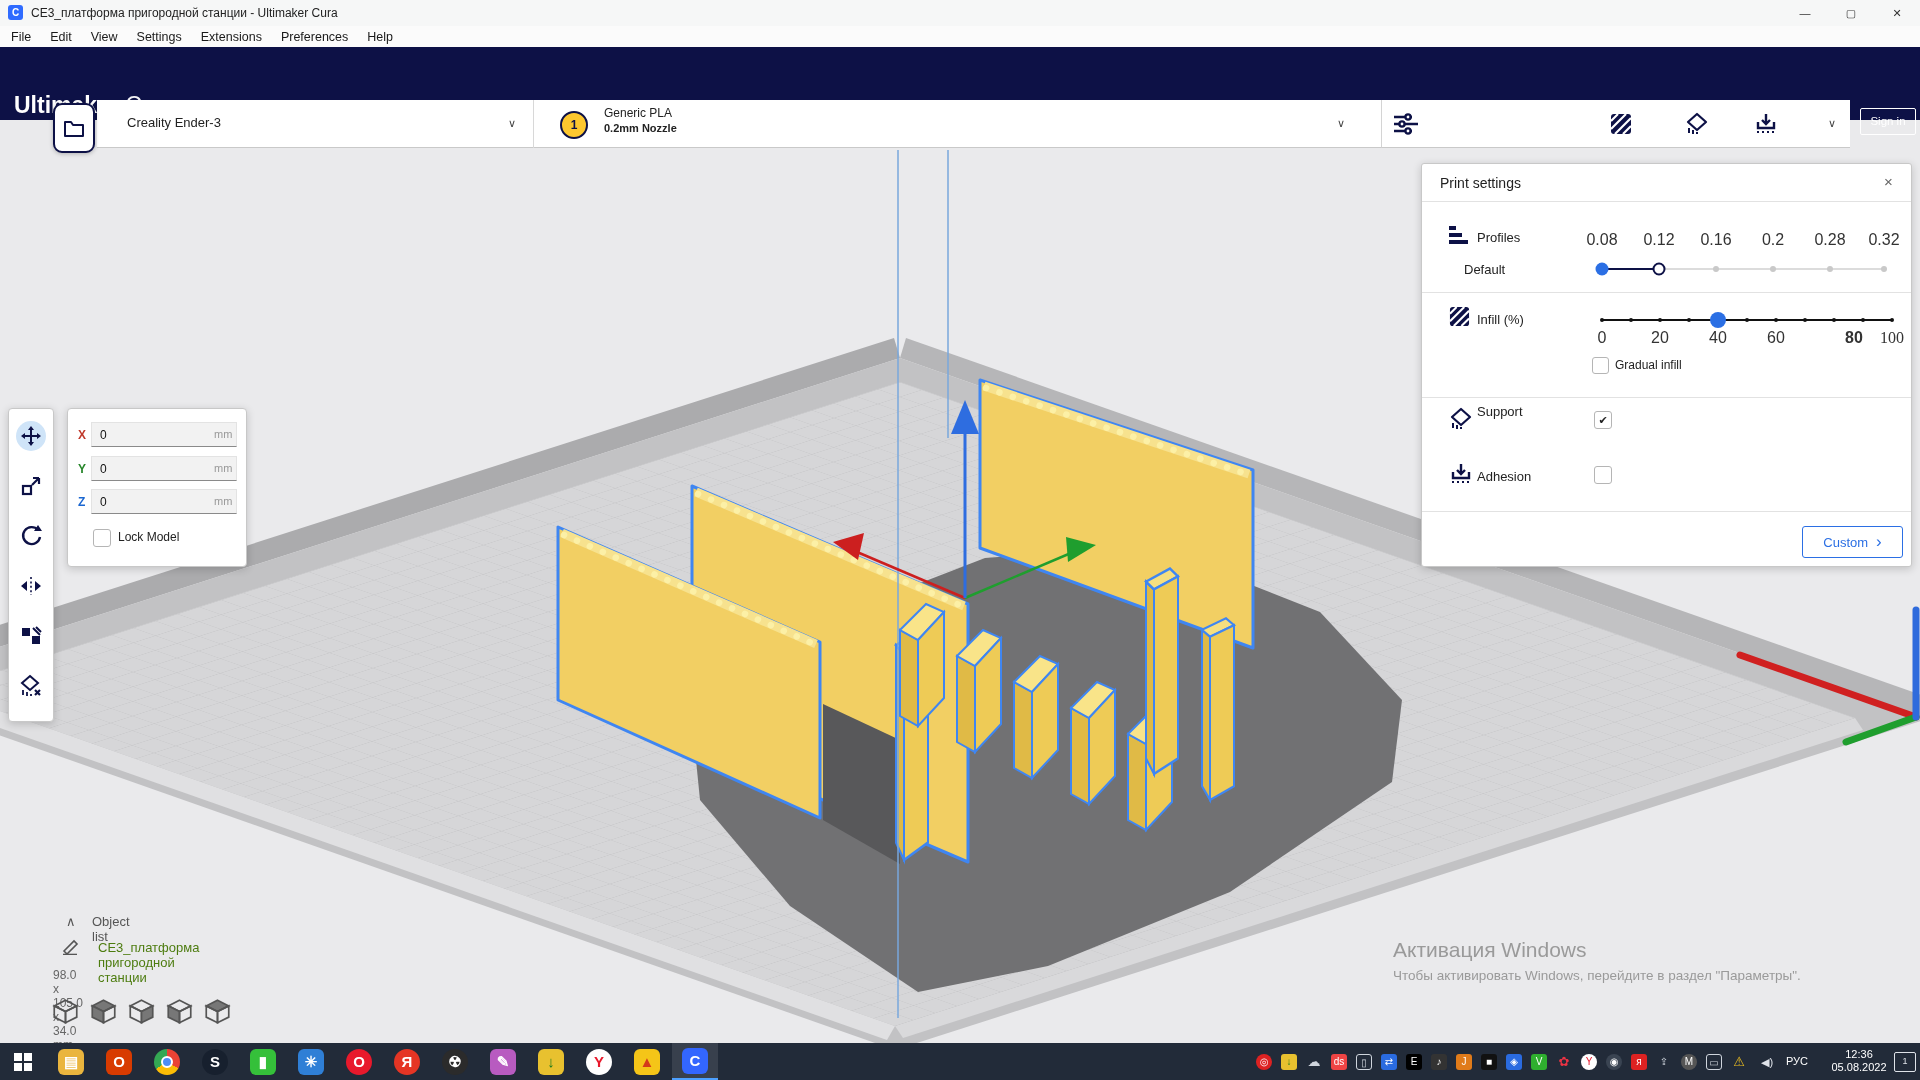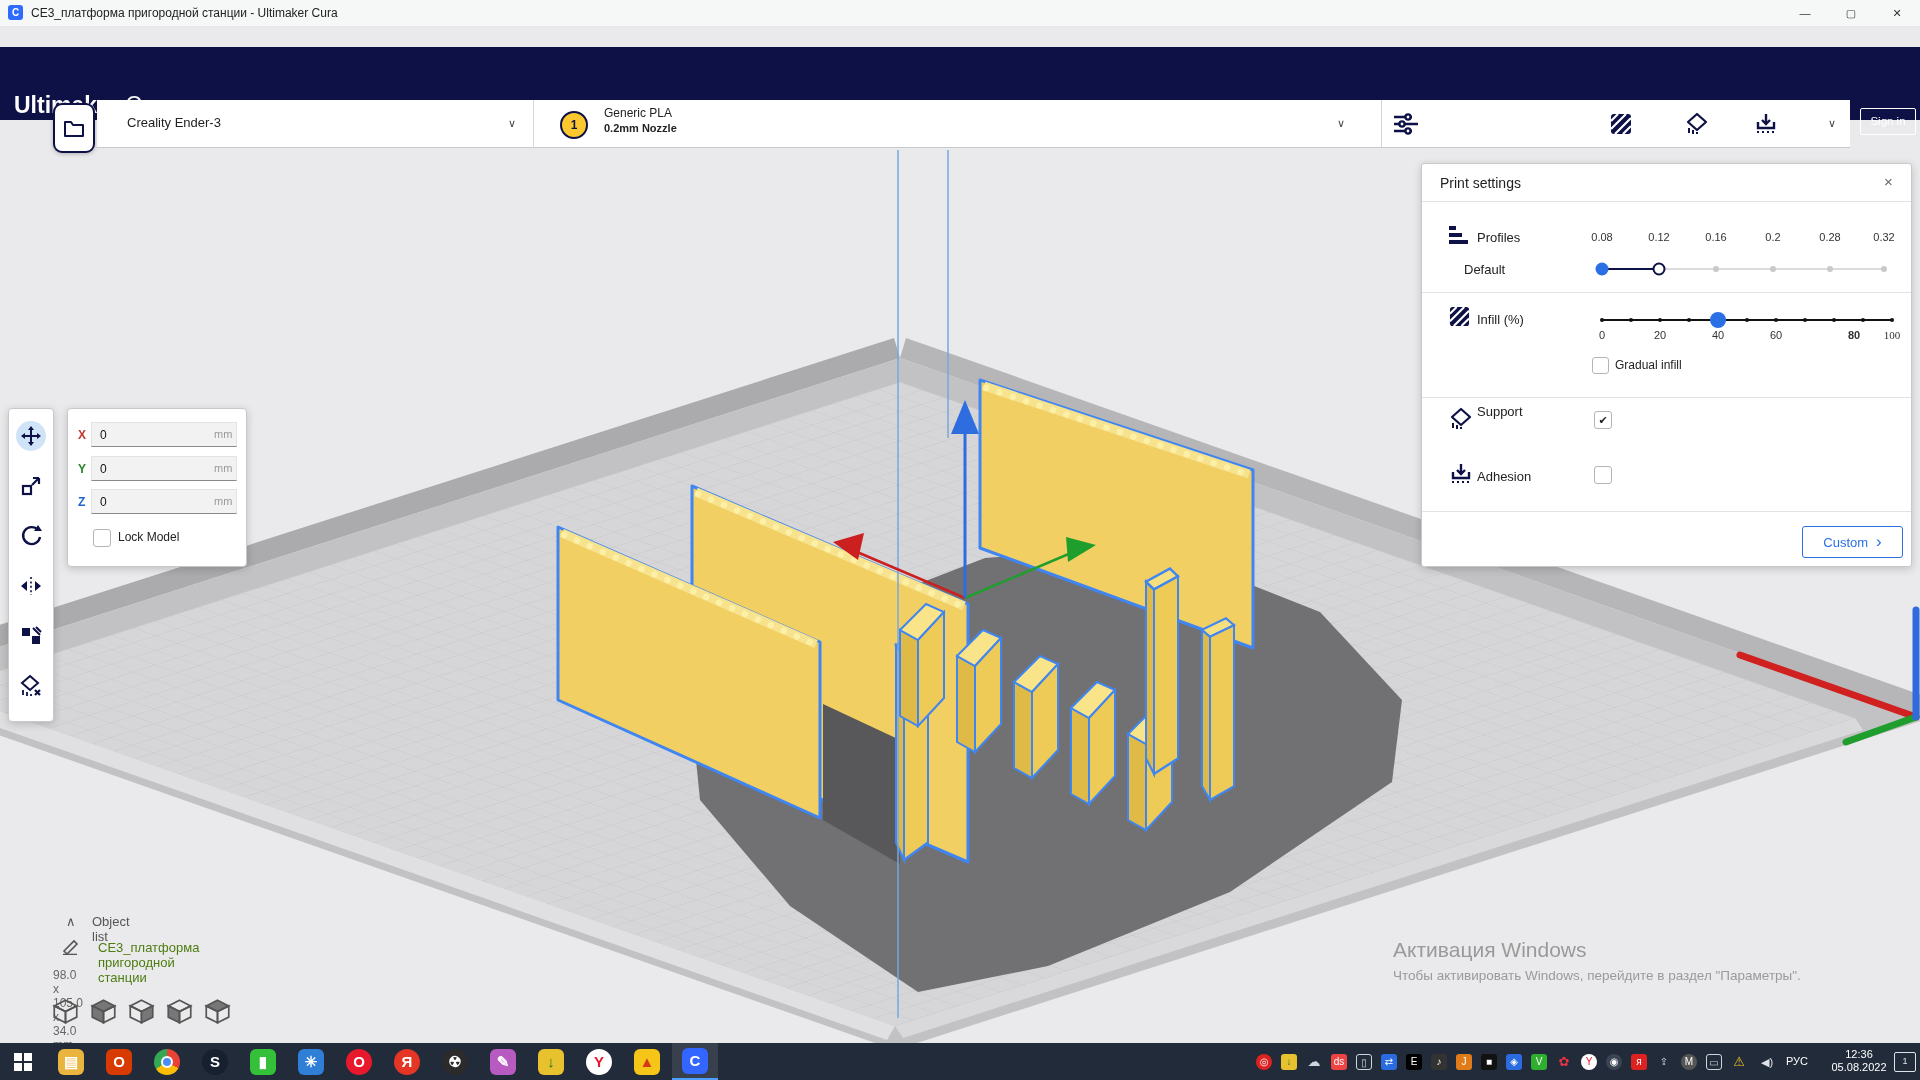--- a/index.html
+++ b/index.html
@@ -58,21 +58,21 @@
     border-bottom:1px solid #8a8a8a;font-size:12px;padding:0 26px 0 8px;box-sizing:border-box;color:#111;
     font-family:"Liberation Sans",sans-serif;}
   .mmsfx{left:146px;font-size:11px;color:#999;}
   .cbx{width:16px;height:16px;border:1px solid #b5b5b5;border-radius:3px;background:#fff;
     font-size:11px;line-height:16px;text-align:center;color:#222;}
   .ps{left:1421px;top:163px;width:489px;height:402px;border-radius:3px;}
   .ps .hd{left:18px;top:11px;font-size:14px;color:#222;}
   .ps .x{left:462px;top:9px;font-size:15px;color:#666;}
   .hline{left:0;width:100%;height:1px;background:#e2e2e2;}
   .pslabel{font-size:13px;color:#222;}
-  .tick{font-size:11px;color:#333;transform:translateX(-50%);}
+  .tick{font-size:16px;color:#333;transform:translateX(-50%);}
   .sdot{width:6px;height:6px;border-radius:50%;background:#c9c9c9;transform:translate(-50%,-50%);}
   .track{height:2px;background:#dcdcdc;}
   .idot{width:4px;height:4px;border-radius:50%;background:#111;transform:translate(-50%,-50%);}
   .custombtn{left:380px;top:362px;width:99px;height:30px;border:1.5px solid #2b6fe4;border-radius:3px;
     color:#2b6fe4;font-size:13px;display:flex;align-items:center;justify-content:center;gap:8px;background:#fff;}
   
   .ol{z-index:2;color:#555;}
   .olname{font-size:13px;color:#4d7c0f;}
   .cube{width:27px;height:27px;}
   
@@ -203,20 +203,29 @@
   <div class="abs titlebar">
     <div class="abs titleicon">C</div>
     <div class="abs titletext">CE3_платформа пригородной станции - Ultimaker Cura</div>
     <div class="abs winbtns">
       <div class="winbtn">—</div>
       <div class="winbtn">▢</div>
       <div class="winbtn close">✕</div>
     </div>
   </div>
 
+  <div class="abs menubar">
+    <span class="menuitem">File</span>
+    <span class="menuitem">Edit</span>
+    <span class="menuitem">View</span>
+    <span class="menuitem">Settings</span>
+    <span class="menuitem">Extensions</span>
+    <span class="menuitem">Preferences</span>
+    <span class="menuitem">Help</span>
+  </div>
 
   <div class="abs header">
     <div class="abs brand">
       <b>Ultimaker</b>
       <span>Cura</span>
     </div>
     <div class="abs tabs">
       <div class="tab active">PREPARE</div>
       <div class="tab">PREVIEW</div>
       <div class="tab">MONITOR</div>

